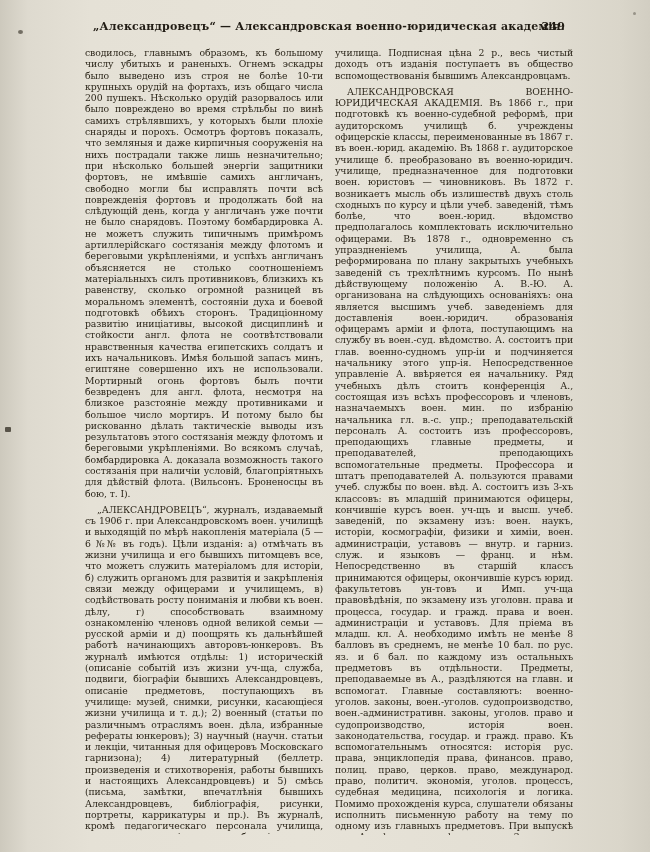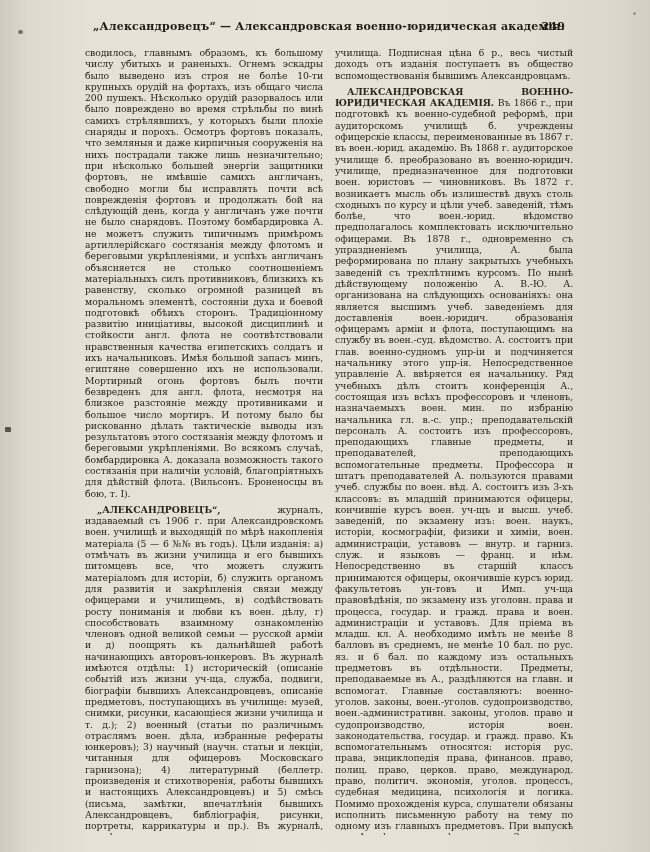--- a/index.html
+++ b/index.html
@@ -56,21 +56,21 @@
   .col {
     width: 238px;
     height: 788px;
     overflow: hidden;
     hyphens: auto;
     -webkit-hyphens: auto;
   }
   p { margin: 0; }
   p.cont { text-indent: 0; }
   p.entry { text-indent: 12px; margin-top: 5px; }
-  .entry-title { font-weight: bold; }
+  .entry-title { font-weight: normal; }
   .ink-speck {
     position: absolute;
     background: #3a352b;
     border-radius: 50%;
   }
   .speck-1 { left: 18px; top: 30px;  width: 5px; height: 4px; opacity: .65; }
   .speck-2 { left: 5px;  top: 427px; width: 6px; height: 5px; opacity: .8; border-radius: 1px; }
   .speck-3 { left: 633px; top: 12px; width: 3px; height: 3px; opacity: .4; }
 </style>
 </head>
@@ -91,21 +91,21 @@
     <div class="columns">
 
       <div class="col">
         <p class="cont">сводилось, главнымъ образомъ, къ большому числу убитыхъ и раненыхъ. Огнемъ эскадры было выведено изъ строя не болѣе 10-ти крупныхъ орудій на фортахъ, изъ общаго числа 200 пушекъ. Нѣсколько орудій разорвалось или было повреждено во время стрѣльбы по винѣ самихъ стрѣлявшихъ, у которыхъ были плохіе снаряды и порохъ. Осмотръ фортовъ показалъ, что земляныя и даже кирпичныя сооруженія на нихъ пострадали также лишь незначительно; при нѣсколько большей энергіи защитники фортовъ, не имѣвшіе самихъ англичанъ, свободно могли бы исправлять почти всѣ поврежденія фортовъ и продолжать бой на слѣдующій день, когда у англичанъ уже почти не было снарядовъ. Поэтому бомбардировка А. не можетъ служить типичнымъ примѣромъ артиллерійскаго состязанія между флотомъ и береговыми укрѣпленіями, и успѣхъ англичанъ объясняется не столько соотношеніемъ матеріальныхъ силъ противниковъ, близкихъ къ равенству, сколько огромной разницей въ моральномъ элементѣ, состояніи духа и боевой подготовкѣ обѣихъ сторонъ. Традиціонному развитію иниціативы, высокой дисциплинѣ и стойкости англ. флота не соотвѣтствовали нравственныя качества египетскихъ солдатъ и ихъ начальниковъ. Имѣя большой запасъ минъ, египтяне совершенно ихъ не использовали. Мортирный огонь фортовъ былъ почти безвреденъ для англ. флота, несмотря на близкое разстояніе между противниками и большое число мортиръ. И потому было бы рискованно дѣлать тактическіе выводы изъ результатовъ этого состязанія между флотомъ и береговыми укрѣпленіями. Во всякомъ случаѣ, бомбардировка А. доказала возможность такого состязанія при наличіи условій, благопріятныхъ для дѣйствій флота. (Вильсонъ. Броненосцы въ бою, т. I).</p>
         <p class="entry">
           <span class="entry-title">„АЛЕКСАНДРОВЕЦЪ“,</span><span> журналъ, издаваемый съ 1906 г. при Александровскомъ воен. училищѣ и выходящій по мѣрѣ накопленія матеріала (5 — 6 №№ въ годъ). Цѣли изданія: а) отмѣчать въ жизни училища и его бывшихъ питомцевъ все, что можетъ служить матеріаломъ для исторіи, б) служить органомъ для развитія и закрѣпленія связи между офицерами и училищемъ, в) содѣйствовать росту пониманія и любви къ воен. дѣлу, г) способствовать взаимному ознакомленію членовъ одной великой семьи — русской арміи и д) поощрять къ дальнѣйшей работѣ начинающихъ авторовъ-юнкеровъ. Въ журналѣ имѣются отдѣлы: 1) историческій (описаніе событій изъ жизни уч-ща, служба, подвиги, біографіи бывшихъ Александровцевъ, описаніе предметовъ, поступающихъ въ училище: музей, снимки, рисунки, касающіеся жизни училища и т. д.); 2) военный (статьи по различнымъ отраслямъ воен. дѣла, избранные рефераты юнкеровъ); 3) научный (научн. статьи и лекціи, читанныя для офицеровъ Московскаго гарнизона); 4) литературный (беллетр. произведенія и стихотворенія, работы бывшихъ и настоящихъ Александровцевъ) и 5) смѣсь (письма, замѣтки, впечатлѣнія бывшихъ Александровцевъ, библіографія, рисунки, портреты, каррикатуры и пр.). Въ журналѣ, кромѣ педагогическаго персонала училища, принимаютъ участіе юнкера и бывшіе питомцы училища. Редакторомъ состоитъ одинъ изъ офицеровъ</span>
         </p>
       </div>
 
       <div class="col">
-        <p class="cont">училища. Подписная цѣна 6 р., весь чистый доходъ отъ изданія поступаетъ въ общество вспомоществованія бывшимъ Александровцамъ.</p>
+        <p class="cont">училища. Подписная цѣна 2 р., весь чистый доходъ отъ изданія поступаетъ въ общество вспомоществованія бывшимъ Александровцамъ.</p>
         <p class="entry">
           <span class="entry-title">АЛЕКСАНДРОВСКАЯ ВОЕННО-ЮРИДИЧЕСКАЯ АКАДЕМІЯ.</span><span> Въ 1866 г., при подготовкѣ къ военно-судебной реформѣ, при аудиторскомъ училищѣ б. учреждены офицерскіе классы, переименованные въ 1867 г. въ воен.-юрид. академію. Въ 1868 г. аудиторское училище б. преобразовано въ военно-юридич. училище, предназначенное для подготовки воен. юристовъ — чиновниковъ. Въ 1872 г. возникаетъ мысль объ излишествѣ двухъ столь сходныхъ по курсу и цѣли учеб. заведеній, тѣмъ болѣе, что воен.-юрид. вѣдомство предполагалось комплектовать исключительно офицерами. Въ 1878 г., одновременно съ упраздненіемъ училища, А. была реформирована по плану закрытыхъ учебныхъ заведеній съ трехлѣтнимъ курсомъ. По нынѣ дѣйствующему положенію А. В.-Ю. А. организована на слѣдующихъ основаніяхъ: она является высшимъ учеб. заведеніемъ для доставленія воен.-юридич. образованія офицерамъ арміи и флота, поступающимъ на службу въ воен.-суд. вѣдомство. А. состоитъ при глав. военно-судномъ упр-іи и подчиняется начальнику этого упр-ія. Непосредственное управленіе А. ввѣряется ея начальнику. Ряд учебныхъ дѣлъ стоитъ конференція А., состоящая изъ всѣхъ профессоровъ и членовъ, назначаемыхъ воен. мин. по избранію начальника гл. в.-с. упр.; преподавательскій персоналъ А. состоитъ изъ профессоровъ, преподающихъ главные предметы, и преподавателей, преподающихъ вспомогательные предметы. Профессора и штатъ преподавателей А. пользуются правами учеб. службы по воен. вѣд. А. состоитъ изъ 3-хъ классовъ: въ младшій принимаются офицеры, кончившіе курсъ воен. уч-щъ и высш. учеб. заведеній, по экзамену изъ: воен. наукъ, исторіи, космографіи, физики и химіи, воен. администраціи, уставовъ — внутр. и гарниз. служ. и языковъ — франц. и нѣм. Непосредственно въ старшій классъ принимаются офицеры, окончившіе курсъ юрид. факультетовъ ун-товъ и Имп. уч-ща правовѣдѣнія, по экзамену изъ уголовн. права и процесса, государ. и гражд. права и воен. администраціи и уставовъ. Для пріема въ младш. кл. А. необходимо имѣть не менѣе 8 балловъ въ среднемъ, не менѣе 10 бал. по рус. яз. и 6 бал. по каждому изъ остальныхъ предметовъ въ отдѣльности. Предметы, преподаваемые въ А., раздѣляются на главн. и вспомогат. Главные составляютъ: военно-уголов. законы, воен.-уголов. судопроизводство, воен.-административн. законы, уголов. право и судопроизводство, исторія воен. законодательства, государ. и гражд. право. Къ вспомогательнымъ относятся: исторія рус. права, энциклопедія права, финансов. право, полиц. право, церков. право, международ. право, политич. экономія, уголов. процессъ, судебная медицина, психологія и логика. Помимо прохожденія курса, слушатели обязаны исполнить письменную работу на тему по одному изъ главныхъ предметовъ. При выпускѣ изъ А. офицеры раздѣляются на 2 разр.: къ первому относятся получившіе по каждому изъ глав. предметовъ въ отдѣльности не менѣе 10 бал., по второстепеннымъ не менѣе 9 бал. и по языкамъ не менѣе 6 бал., ко второму — имѣющіе</span>
         </p>
       </div>
 
     </div>
   </div>
 </div>
 
 </body></html>

